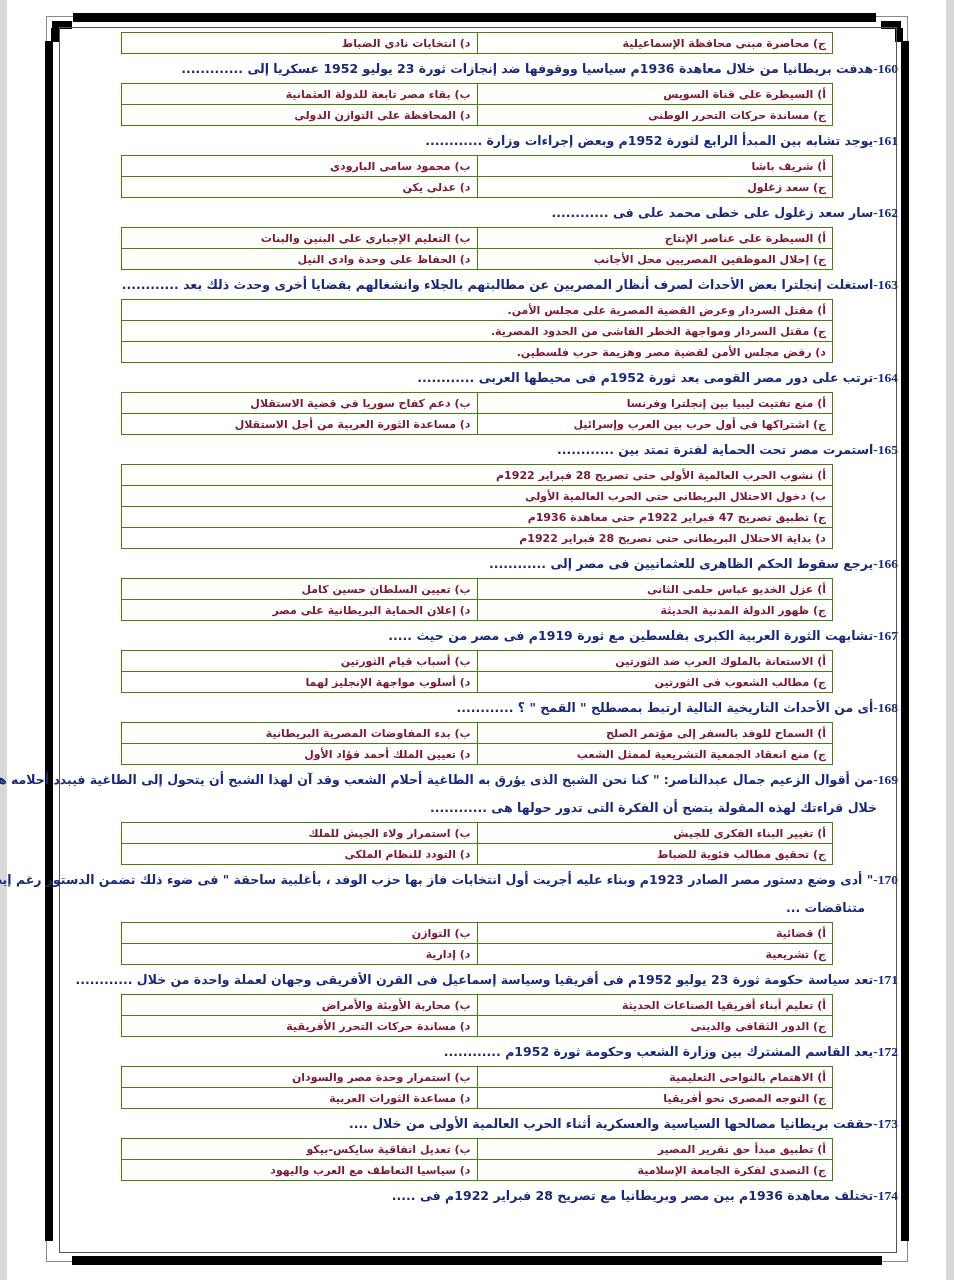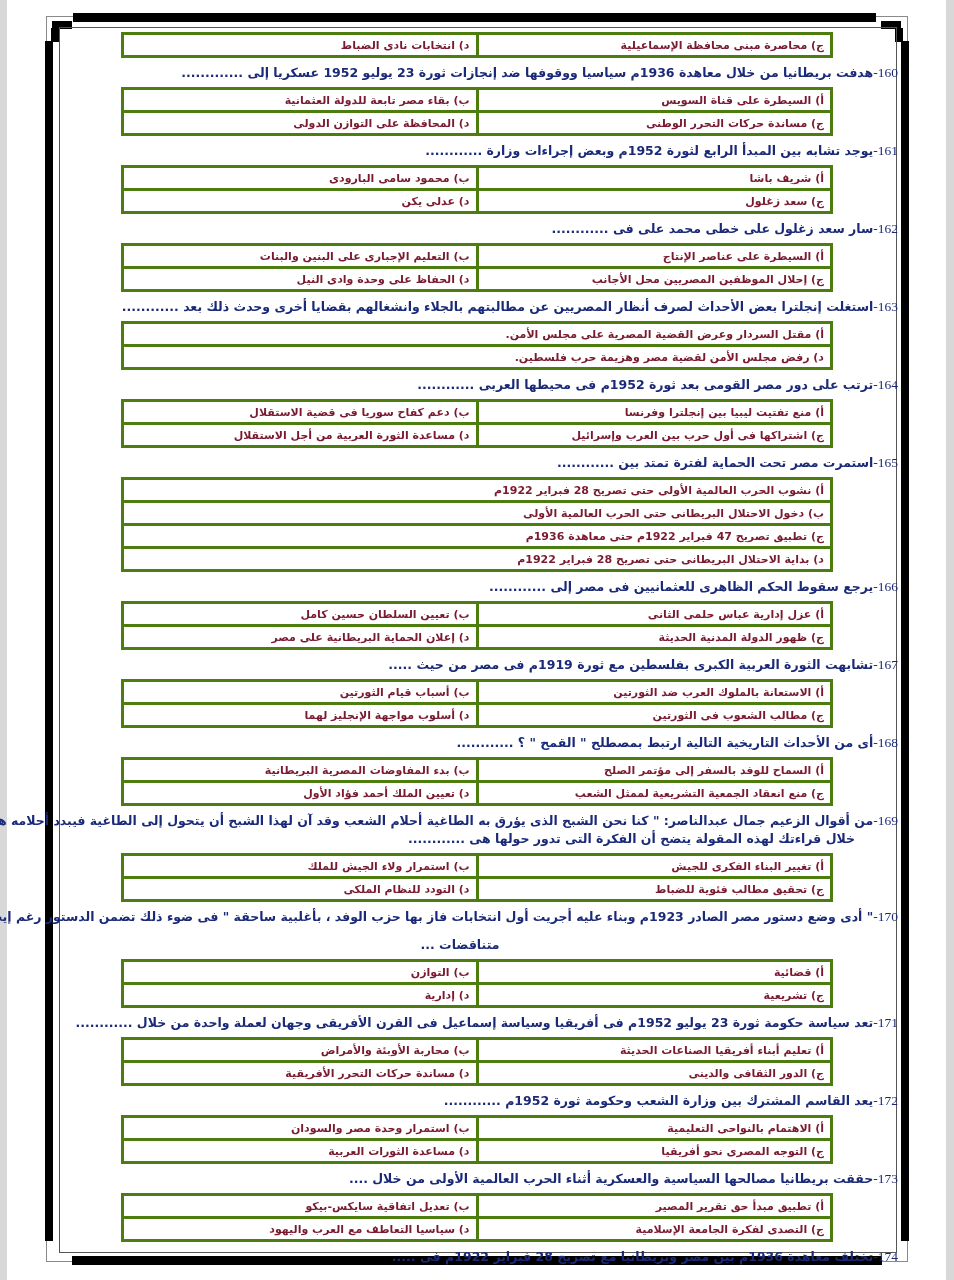--- a/index.html
+++ b/index.html
@@ -15,27 +15,27 @@
   .frame-thin { position: absolute; border: 1px solid #8a8a8a; }
 
   .content {
     position: absolute; left: 55px; top: 28px; width: 845px;
     direction: rtl;
   }
   .q-title {
     color: #1b2a78; font-weight: bold; font-size: 12.5px; line-height: 18px;
     padding-right: 2px; margin: 6px 0 5px 0; white-space: nowrap;
   }
-  .q-num { font-family: "Liberation Serif", serif; font-weight: normal; color: #1b2a78; font-size: 13.5px; }
+  .q-num { font-family: "Liberation Serif", serif; font-weight: bold; color: #1b2a78; font-size: 13.5px; }
   table.opts {
     border-collapse: collapse; width: 712px; margin-right: 0; margin-left: auto;
     margin-right: 67px;
   }
   table.opts td {
-    border: 3px solid #4d7c0f; height: 20px; padding: 0 6px;
+    border: 1px solid #4d7c0f; height: 20px; padding: 0 6px;
     color: #7a1a2e; font-size: 11px; font-weight: bold; text-align: right; white-space: nowrap;
   }
   table.opts td.half { width: 50%; }
 </style>
 </head>
 <body>
 
 <div class="page-edge-left"></div>
 <div class="page-edge-right"></div>
 
@@ -113,20 +113,23 @@
 
   <div class="q-title">
     <span class="q-num">163-</span><span>استغلت إنجلترا بعض الأحداث لصرف أنظار المصريين عن مطالبتهم بالجلاء وانشغالهم بقضايا أخرى وحدث ذلك بعد ............</span>
   </div>
   <table class="opts">
     <tbody>
         <tr>
           <td>أ) مقتل السردار وعرض القضية المصرية على مجلس الأمن.</td>
         </tr>
     <tr>
+          <td>ج) مقتل السردار ومواجهة الخطر الفاشى من الحدود المصرية.</td>
+        </tr>
+    <tr>
           <td>د) رفض مجلس الأمن لقضية مصر وهزيمة حرب فلسطين.</td>
         </tr>
   </tbody>
     </table>
 
   <div class="q-title">
     <span class="q-num">164-</span><span>ترتب على دور مصر القومى بعد ثورة 1952م فى محيطها العربى ............</span>
   </div>
   <table class="opts">
     <tbody>
@@ -160,21 +163,21 @@
         </tr>
   </tbody>
     </table>
 
   <div class="q-title">
     <span class="q-num">166-</span><span>يرجع سقوط الحكم الظاهرى للعثمانيين فى مصر إلى ............</span>
   </div>
   <table class="opts">
     <tbody>
         <tr>
-          <td class="half">أ) عزل إدارية عباس حلمى الثانى</td>
+          <td class="half">أ) عزل الخديو عباس حلمى الثانى</td>
           <td class="half">ب) تعيين السلطان حسين كامل</td>
         </tr>
     <tr>
           <td>ج) ظهور الدولة المدنية الحديثة</td>
           <td>د) إعلان الحماية البريطانية على مصر</td>
         </tr>
   </tbody>
     </table>
 
   <div class="q-title">
@@ -205,40 +208,40 @@
     <tr>
           <td>ج) منع انعقاد الجمعية التشريعية لممثل الشعب</td>
           <td>د) تعيين الملك أحمد فؤاد الأول</td>
         </tr>
   </tbody>
     </table>
 
   <div class="q-title" style="margin-bottom:0;">
     <span class="q-num">169-</span><span>من أقوال الزعيم جمال عبدالناصر: " كنا نحن الشبح الذى يؤرق به الطاغية أحلام الشعب وقد آن لهذا الشبح أن يتحول إلى الطاغية فيبدد أحلامه هو " من</span>
   </div>
-  <div class="q-title" style="margin-top:0;padding-right:45px;">
+  <div class="q-title" style="margin-top:10px;padding-right:23px;">
     <span>خلال قراءتك لهذه المقولة يتضح أن الفكرة التى تدور حولها هى ............</span>
   </div>
   <table class="opts">
     <tbody>
         <tr>
           <td class="half">أ) تغيير البناء الفكرى للجيش</td>
           <td class="half">ب) استمرار ولاء الجيش للملك</td>
         </tr>
     <tr>
           <td>ج) تحقيق مطالب فئوية للضباط</td>
           <td>د) التودد للنظام الملكى</td>
         </tr>
   </tbody>
     </table>
 
   <div class="q-title" style="margin-bottom:0;">
     <span class="q-num">170-</span><span>" أدى وضع دستور مصر الصادر 1923م وبناء عليه أجريت أول انتخابات فاز بها حزب الوفد ، بأغلبية ساحقة " فى ضوء ذلك تضمن الدستور رغم إيجابياته عدة</span>
   </div>
-  <div class="q-title" style="margin-top:10px;padding-right:35px;text-align:center;">
+  <div class="q-title" style="margin-top:10px;padding-right:35px;">
     <span>متناقضات ...</span>
   </div>
   <table class="opts">
     <tbody>
         <tr>
           <td class="half">أ) قضائية</td>
           <td class="half">ب) التوازن</td>
         </tr>
     <tr>
           <td>ج) تشريعية</td>

